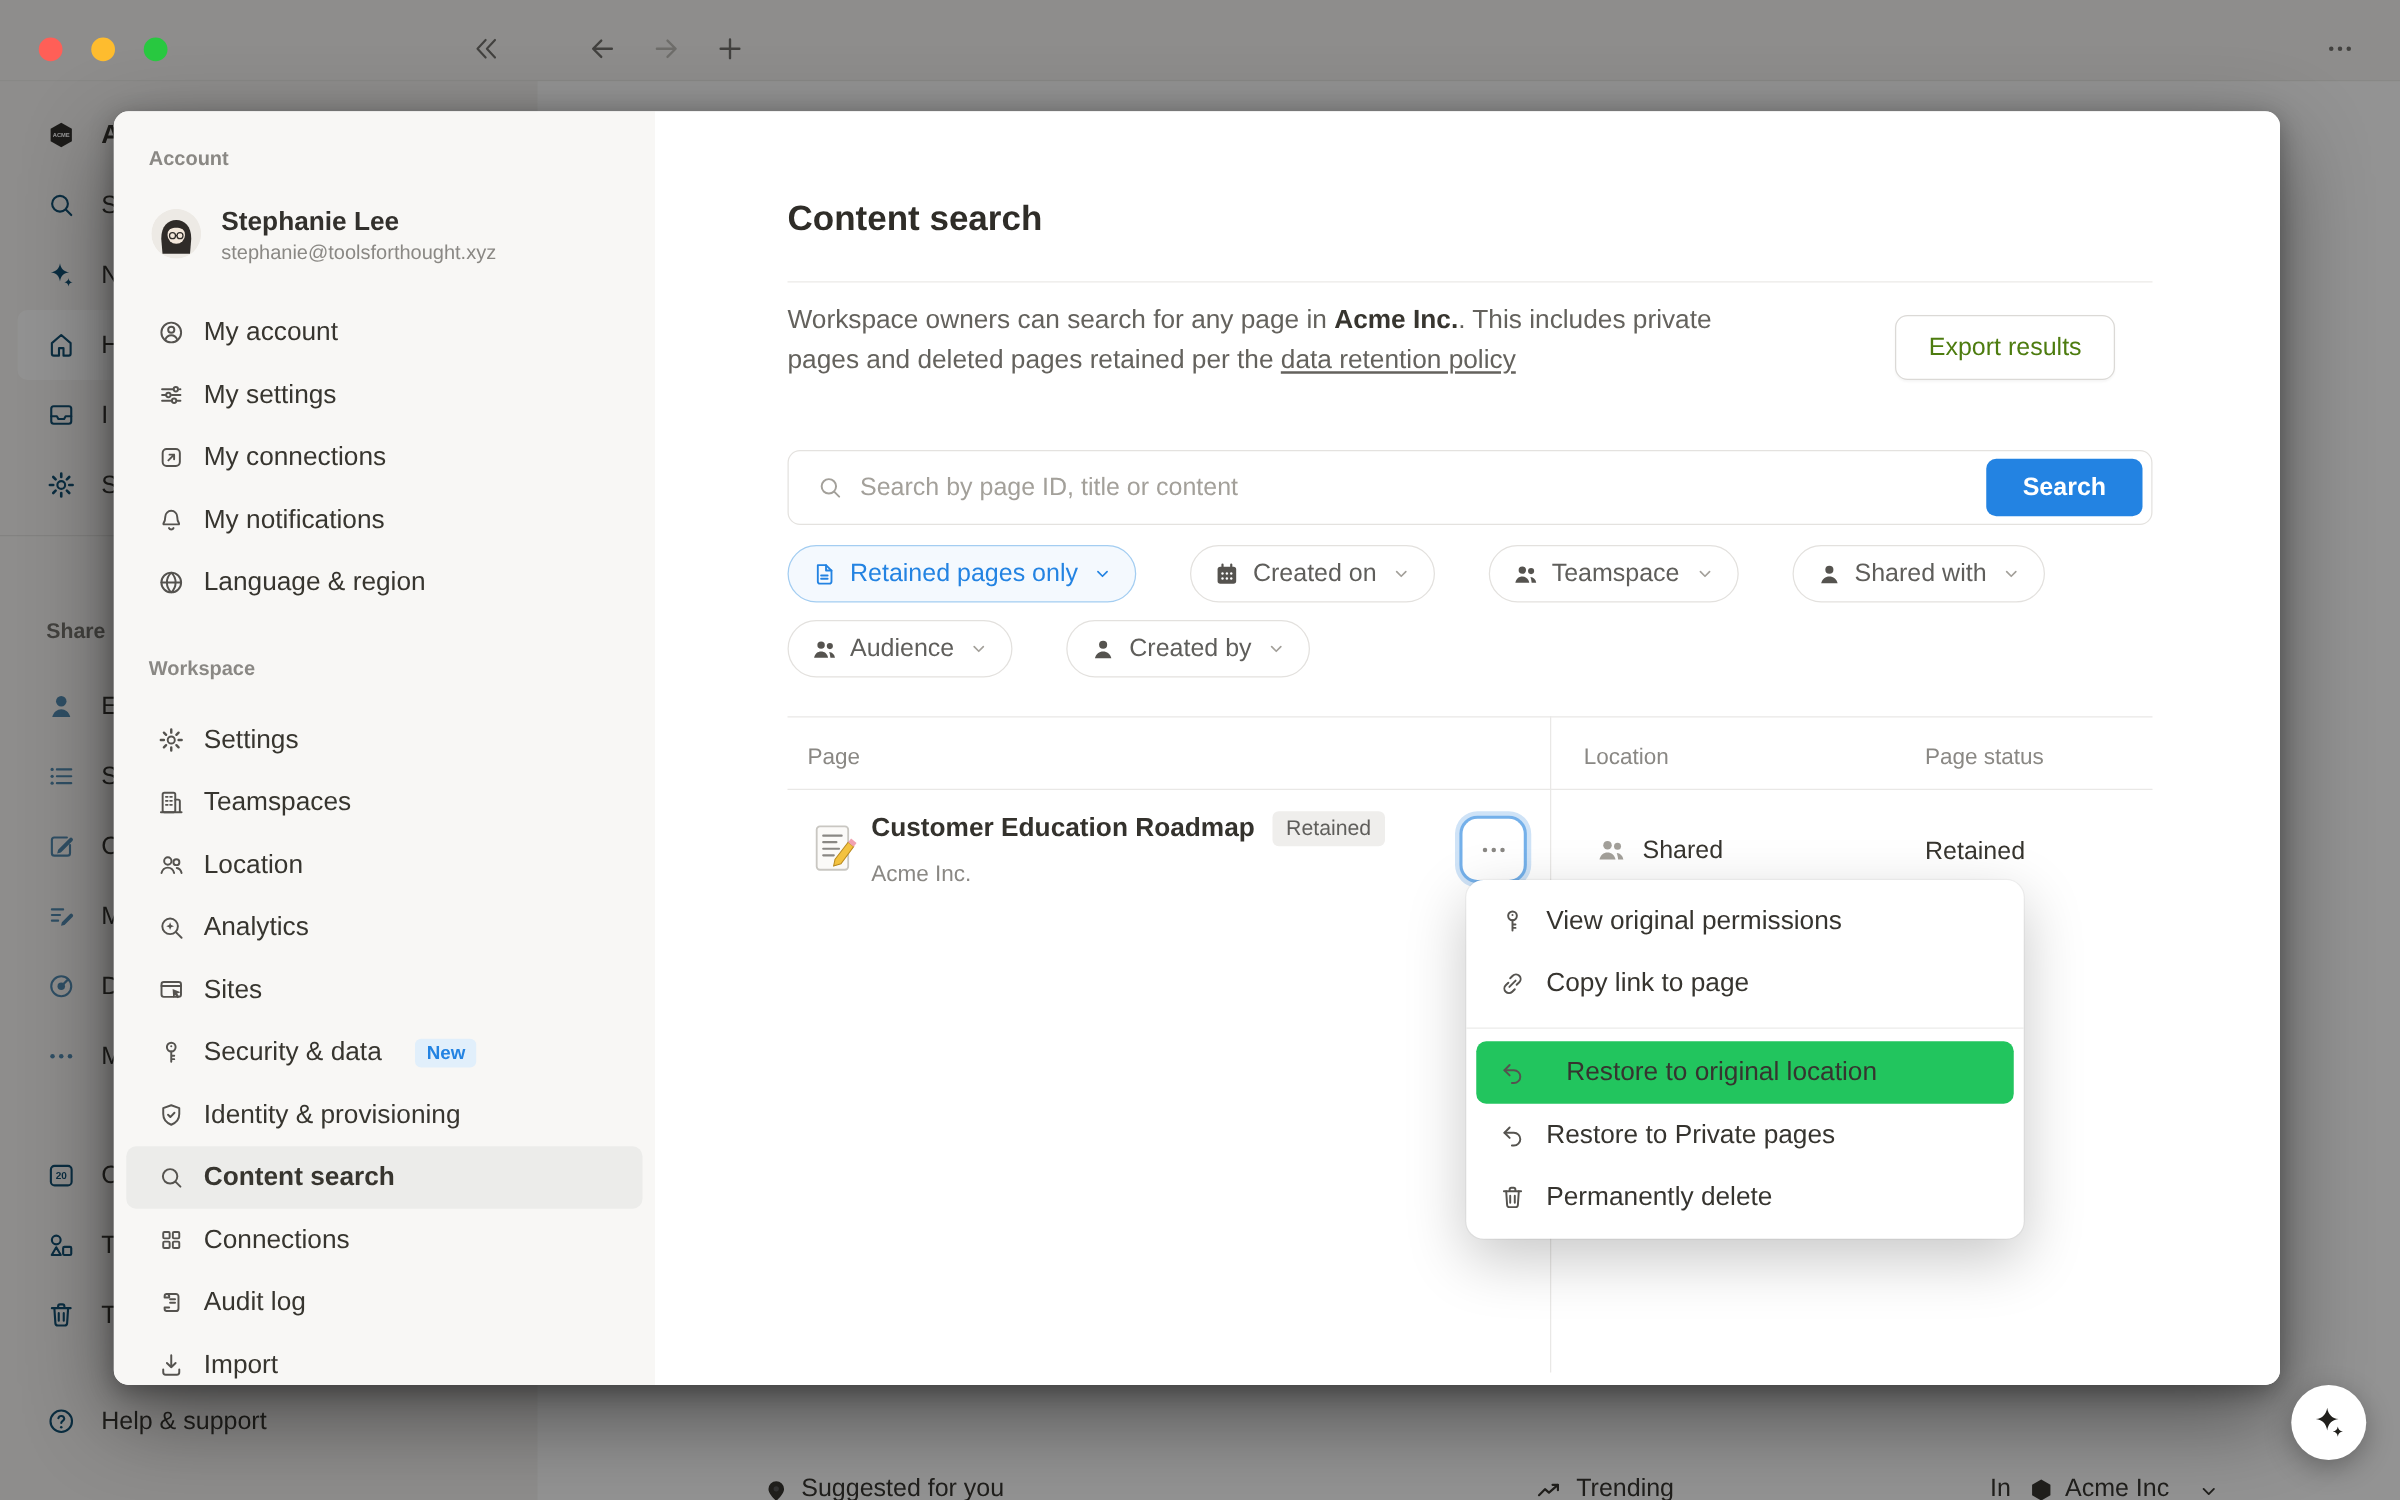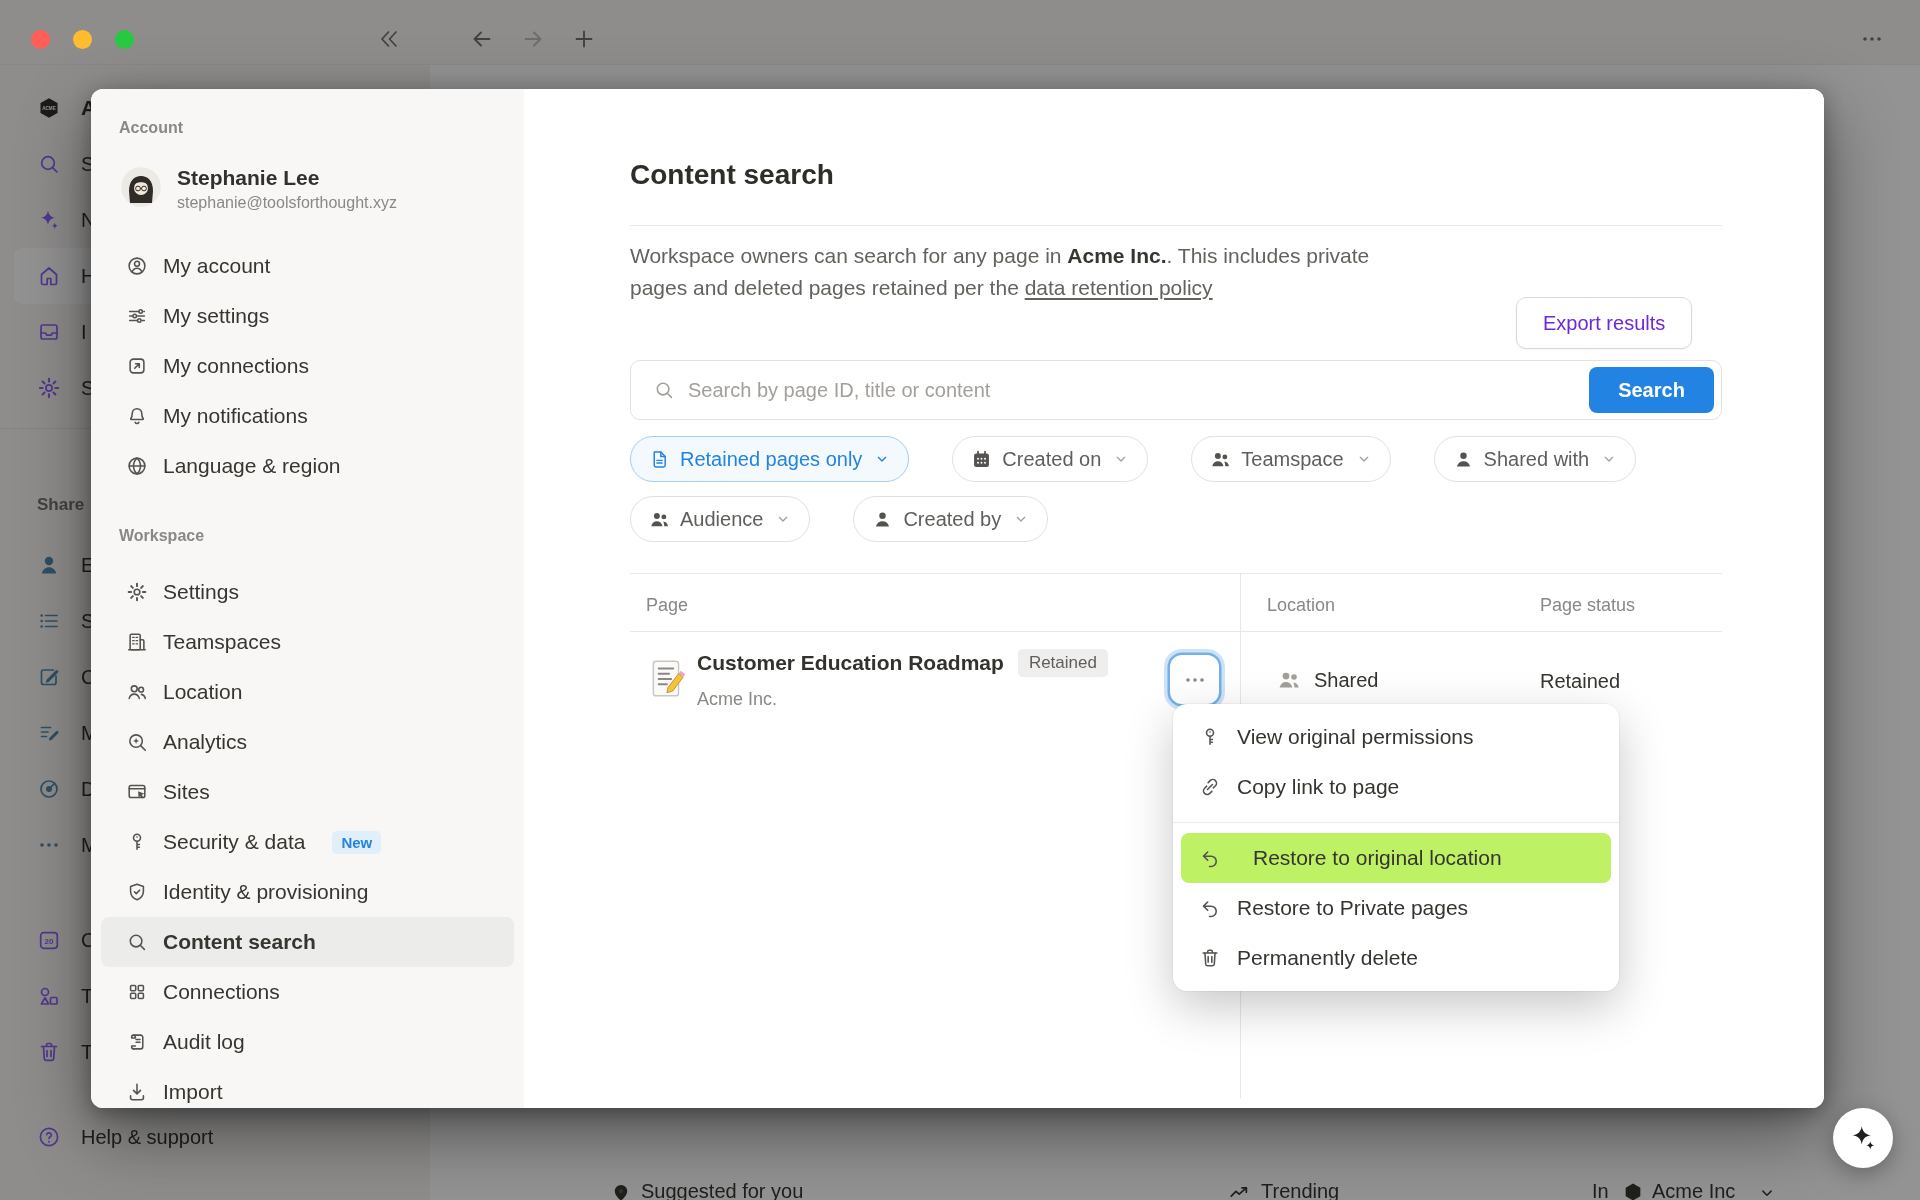--- a/index.html
+++ b/index.html
@@ -11,21 +11,21 @@
 
   
   .app{position:absolute;inset:0;background:#fff;z-index:0;}
   .bg-side{position:absolute;left:0;top:0;width:430px;height:1200px;background:#f6f5f2;}
   .topbar{position:absolute;left:0;top:0;width:1920px;height:64px;background:#f6f5f2;
           border-bottom:1px solid rgba(0,0,0,0.04);}
   .tb-ic{position:absolute;top:27px;width:24px;height:24px;color:#6f6d69;}
   .tb-ic.dis{color:#bdbbb7;}
   .bg-rows{position:absolute;left:0;top:80px;width:430px;}
   .bg-row{height:56px;display:flex;align-items:center;padding-left:37px;gap:20px;}
-  .bg-row .ic{width:24px;height:24px;color:#8b5cf6;}
+  .bg-row .ic{width:24px;height:24px;color:#0c4a6e;}
   .bg-row.teal .ic{color:#4e86ad;}
   .bg-row .bg-label{font-size:20px;color:#32302c;white-space:nowrap;}
   .bg-row.logo .bg-label{font-weight:700;font-size:21px;}
   .bg-row.active{background:rgba(255,255,255,0.85);border-radius:8px;margin:0 14px;padding-left:23px;}
   .bg-div{height:1px;background:rgba(0,0,0,0.08);margin:12px 0;}
   .bg-sec{font-size:17px;font-weight:600;color:#716f6a;padding-left:37px;margin-top:66px;height:24px;}
   .bg-gap1{height:39px;} .bg-gap2{height:29px;}
   .bg-teal-wrap{margin-top:18px;}
   .bg-bottom{position:absolute;top:1180px;left:0;width:1920px;height:40px;font-size:20px;color:#32302c;}
   .bg-bottom .ic{width:22px;height:22px;color:#32302c;position:absolute;top:1px;}
@@ -63,22 +63,22 @@
   .ws-list{margin-top:20px;text-align:right;}
 
   
   .m-main{flex:1;position:relative;background:#fff;}
   .page-title{position:absolute;left:106px;top:70px;font-size:28px;font-weight:600;color:#2f2d28;}
   .hdr-div{position:absolute;left:106px;top:136px;width:1092px;height:1px;background:#eceae8;}
   .desc{position:absolute;left:106px;top:151px;width:760px;font-size:21px;line-height:32px;color:#64625d;margin:0;}
   .desc strong{color:#37352f;font-weight:600;}
   .policy-link{color:#64625d;text-decoration:underline;text-underline-offset:3px;cursor:pointer;}
   .export-btn{position:absolute;left:992px;top:163px;height:52px;padding:0 26px;border-radius:10px;
-              border:1px solid #dbd9d6;background:#fff;font-size:20px;color:#6d28d9;
-              display:flex;align-items:center;box-shadow:0 1px 2px rgba(0,0,0,0.04);cursor:pointer;margin-top:45px;}
+              border:1px solid #dbd9d6;background:#fff;font-size:20px;color:#4d7c0f;
+              display:flex;align-items:center;box-shadow:0 1px 2px rgba(0,0,0,0.04);cursor:pointer;}
   .searchbar{position:absolute;left:106px;top:271px;width:1092px;height:60px;border:1px solid #e4e2df;
              border-radius:10px;box-sizing:border-box;display:flex;align-items:center;padding-left:22px;gap:13px;}
   .searchbar .ic{width:22px;height:22px;color:#a3a09a;}
   .ph{font-size:20px;color:#a3a09a;}
   .search-btn{margin-left:auto;margin-right:7px;width:125px;height:46px;border-radius:8px;background:#2383e2;
               color:#fff;font-size:20px;font-weight:600;display:flex;align-items:center;justify-content:center;cursor:pointer;}
   .chips{position:absolute;left:106px;top:347px;width:1100px;display:flex;flex-wrap:wrap;gap:14px 43px;}
   .chip{height:46px;border:1px solid #e3e1de;border-radius:23px;display:flex;align-items:center;
         padding:0 18px 0 18px;gap:10px;font-size:20px;color:#5f5e5b;background:#fff;box-sizing:border-box;cursor:pointer;}
   .chip .ic{width:21px;height:21px;color:#55534f;}
@@ -100,21 +100,21 @@
   .row-sub{position:absolute;left:173px;top:600px;font-size:18px;color:#8a8884;}
   .row-loc{position:absolute;left:753px;top:579px;display:flex;align-items:center;gap:13px;font-size:20px;color:#37352f;}
   .row-loc .ic{width:24px;height:24px;color:#a3a09a;}
   .row-status{position:absolute;left:1016px;top:581px;font-size:20px;color:#37352f;}
 
   .menu{position:absolute;left:649px;top:615px;width:446px;background:#fff;border-radius:14px;
         box-shadow:0 16px 48px rgba(0,0,0,0.22),0 0 0 1px rgba(0,0,0,0.04);padding:8px 0;box-sizing:border-box;}
   .menu-item{height:50px;display:flex;align-items:center;margin:0 8px;padding-left:18px;gap:16px;
              font-size:21px;color:#36342f;border-radius:8px;cursor:pointer;}
   .menu-item .ic{width:22px;height:22px;color:#55534f;}
-  .menu-item.active{background:#bef264;gap:32px;}
+  .menu-item.active{background:#22c55e;gap:32px;}
   .menu-divider{height:1px;background:#ececea;margin:10px 0;}
 </style>
 </head>
 <body>
 
 <div class="app">
   <div class="bg-side"></div>
   <div class="topbar">
     <span class="tb-ic" style="left:377px">
         <svg viewBox="0 0 24 24" fill="none" stroke="currentColor" stroke-width="1.7" stroke-linecap="round" stroke-linejoin="round">

